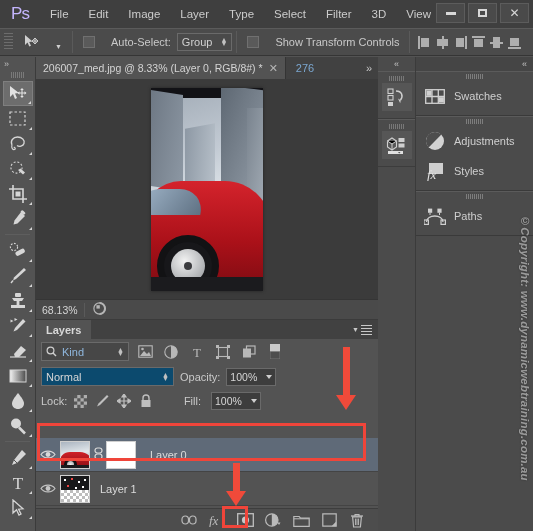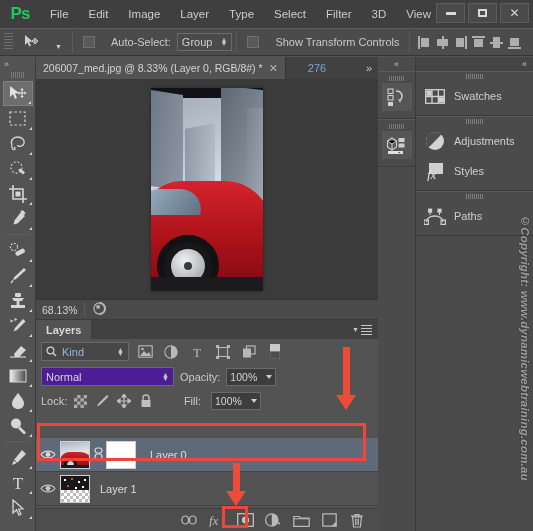--- a/index.html
+++ b/index.html
@@ -16,22 +16,22 @@
 
   
   .titlebar {
     position:absolute; left:0; top:0; width:533px; height:28px;
     background:#3f3f3f;
     display:flex; align-items:center;
   }
   .ps-logo {
     width:40px; text-align:center;
     font-family:"Liberation Sans", sans-serif;
-    font-weight:bold; font-size:17px; letter-spacing:-1px;
-    color:#22c55e;
+    font-weight:normal; font-size:17px; letter-spacing:-1px;
+    color:#c4b5fd;
   }
   .menu { display:flex; align-items:center; gap:0px; }
   .menu-item {
     padding:3px 10px; color:#cccccc; font-size:11.5px; cursor:default;
     white-space:nowrap;
   }
   .wctrls { position:absolute; right:4px; top:3px; display:flex; gap:3px; }
   .wbtn {
     width:29px; height:20px; background:#4a4a4a;
     border:1px solid #5c5c5c;
@@ -88,21 +88,21 @@
 
   
   .docarea { position:absolute; left:36px; top:57px; width:342px; height:262px; background:#3b3b3b; }
   .tabbar { height:22px; background:#414141; display:flex; align-items:stretch; position:relative; }
   .doctab {
     background:#535353; display:flex; align-items:center; gap:6px;
     padding:0 7px; font-size:10.5px; color:#d4d4d4; border-right:1px solid #343434;
     max-width:268px; white-space:nowrap; overflow:hidden;
   }
   .tab-close { color:#b5b5b5; font-size:11px; }
-  .tab-num { color:#7ba7d0; font-size:11px; padding:0 22px; display:flex; align-items:center;}
+  .tab-num { color:#7ba7d0; font-size:11px; padding:0 10px; display:flex; align-items:center;}
   .tab-more { color:#c5c5c5; font-size:11px; display:flex; align-items:center; padding:0 6px; margin-left:auto;}
   .canvaswrap {
     height:220px; background:#3b3b3b; position:relative;
     display:flex; align-items:center; justify-content:center;
   }
   .canvas {
     width:112px; height:203px; position:relative; overflow:hidden; background:#2a2a30;
     box-shadow:0 0 3px #222;
   }
   .statusbar {
@@ -127,21 +127,21 @@
   .lp-menu .lines { display:flex; flex-direction:column; gap:2px; }
   .lp-menu .lines i { width:11px; height:1px; background:#c8c8c8; display:block;}
   .lp-row { display:flex; align-items:center; padding:3px 5px; gap:6px; }
   .filterbox {
     display:flex; align-items:center; gap:5px; background:#474747;
     border:1px solid #6a6a6a; height:19px; padding:0 4px; width:88px;
   }
   .filterbox .kindtxt { color:#8fb7de; font-size:11px; }
   .ficon { width:20px; height:17px; display:flex; align-items:center; justify-content:center; opacity:.82;}
   .blendsel {
-    background:#4c1d95; border:1px solid #6a6a6a; height:19px; width:133px;
+    background:#0c4a6e; border:1px solid #6a6a6a; height:19px; width:133px;
     display:flex; align-items:center; justify-content:space-between; padding:0 4px;
     color:#d6d6d6; font-size:11px;
   }
   .opacitybox {
     background:#3d3d3d; border:1px solid #6a6a6a; height:18px; width:50px;
     display:flex; align-items:center; justify-content:space-between; padding:0 3px;
     color:#d6d6d6; font-size:10.5px;
   }
   .mini-arrow { width:0;height:0;border-left:3.5px solid transparent;border-right:3.5px solid transparent;border-top:4px solid #cfcfcf;}
   .lock-icons { display:flex; align-items:center; gap:8px; }

